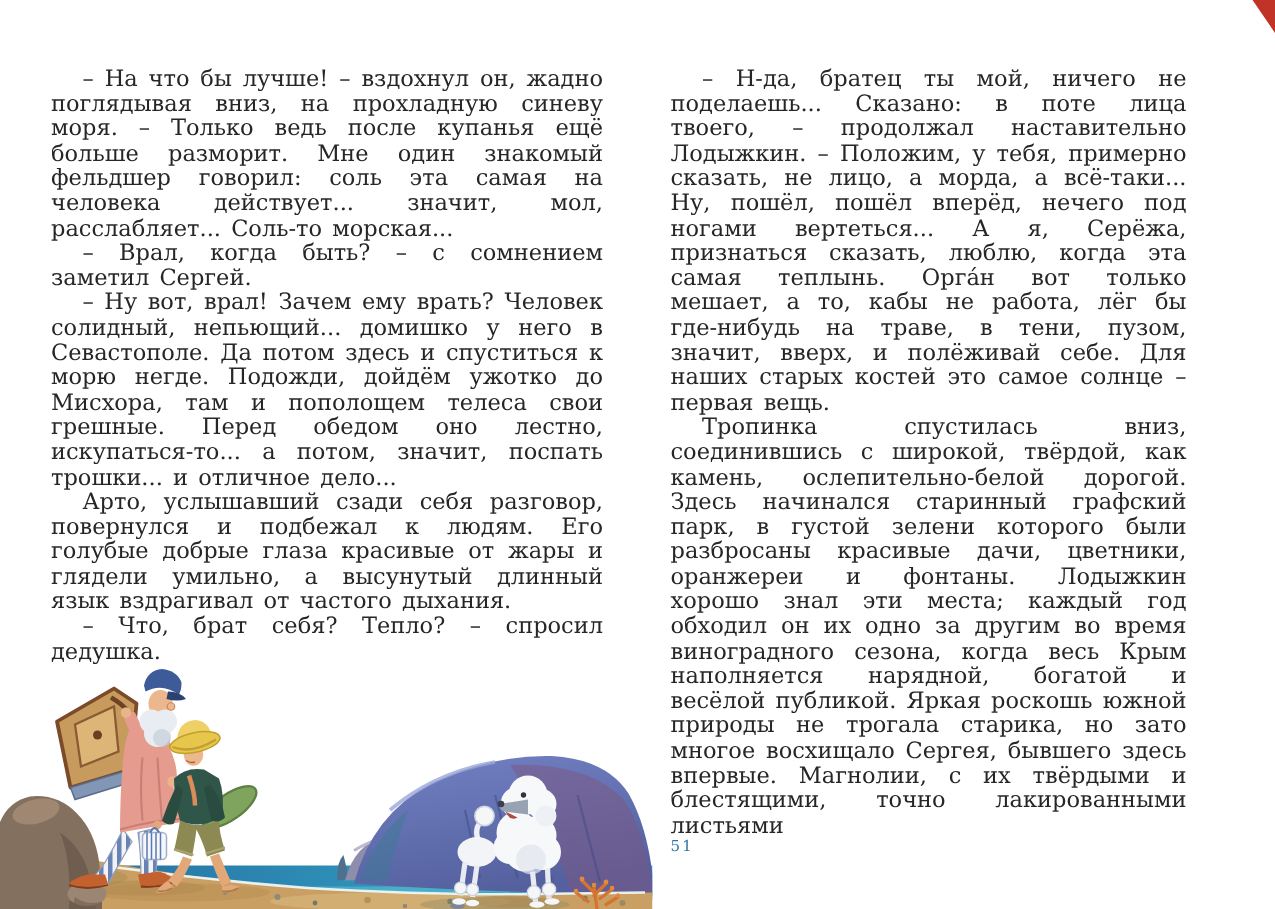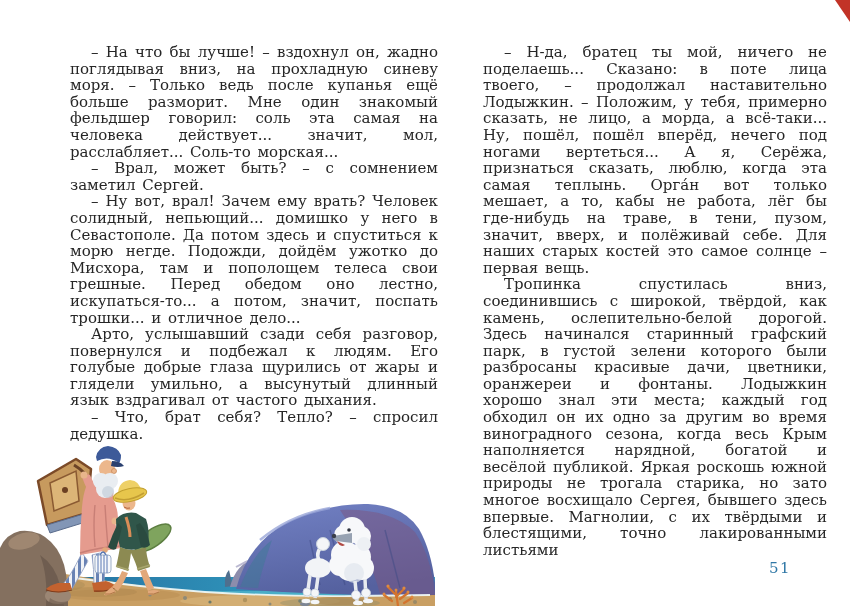--- a/index.html
+++ b/index.html
@@ -5,43 +5,43 @@
   html,body{margin:0;padding:0;}
   body{
     width:850px;height:606px;position:relative;overflow:hidden;
     background:#ffffff;
     font-family:"DejaVu Serif","Liberation Serif",serif;
   }
   .text-col{
     position:absolute;top:44px;
     font-size:15px;line-height:16.6px;color:#262626;
     text-align:justify;word-spacing:2px;
-    -webkit-hyphens:auto;hyphens:auto;margin-left:36px;
+    -webkit-hyphens:auto;hyphens:auto;
   }
   #left-col{left:34px;width:368px;}
   #right-col{left:447px;width:344px;}
   .text-col p{margin:0;text-indent:21px;}
   .page-num{
     position:absolute;left:447px;width:344px;top:559px;
-    text-align:right;color:#2f77a6;font-size:15px;letter-spacing:1.5px;
+    text-align:left;color:#2f77a6;font-size:10px;letter-spacing:1.5px;
   }
   #illustration{position:absolute;left:0;top:435px;width:435px;height:171px;}
   .red-corner{
     position:absolute;top:0;right:0;width:0;height:0;
     border-top:22px solid #c23327;border-left:15px solid transparent;
   }
 </style>
 </head>
 <body>
 
 <div id="left-col" class="text-col">
   <p>– На что бы лучше! – вздохнул он, жадно поглядывая вниз, на прохладную синеву моря. – Только ведь после купанья ещё больше разморит. Мне один знакомый фельдшер говорил: соль эта самая на человека действует... значит, мол, расслабляет... Соль-то морская...</p>
-  <p>– Врал, может быть? – с сомнением заметил Сергей.</p>
+  <p>– Врал, когда быть? – с сомнением заметил Сергей.</p>
   <p>– Ну вот, врал! Зачем ему врать? Человек солидный, непьющий... домишко у него в Севастополе. Да потом здесь и спуститься к морю негде. Подожди, дойдём ужотко до Мисхора, там и пополощем телеса свои грешные. Перед обедом оно лестно, искупаться-то... а потом, значит, поспать трошки... и отличное дело...</p>
-  <p>Арто, услышавший сзади себя разговор, повернулся и подбежал к людям. Его голубые добрые глаза щурились от жары и глядели умильно, а высунутый длинный язык вздрагивал от частого дыхания.</p>
+  <p>Арто, услышавший сзади себя разговор, повернулся и подбежал к людям. Его голубые добрые глаза красивые от жары и глядели умильно, а высунутый длинный язык вздрагивал от частого дыхания.</p>
   <p>– Что, брат себя? Тепло? – спросил дедушка.</p>
 </div>
 
 <div id="right-col" class="text-col">
   <p>– Н-да, братец ты мой, ничего не поделаешь... Сказано: в поте лица твоего, – продолжал наставительно Лодыжкин. – Положим, у тебя, примерно сказать, не лицо, а морда, а всё-таки... Ну, пошёл, пошёл вперёд, нечего под ногами вертеться... А я, Серёжа, признаться сказать, люблю, когда эта самая теплынь. Орга́н вот только мешает, а то, кабы не работа, лёг бы где-нибудь на траве, в тени, пузом, значит, вверх, и полёживай себе. Для наших старых костей это самое солнце – первая вещь.</p>
   <p>Тропинка спустилась вниз, соединившись с широкой, твёрдой, как камень, ослепительно-белой дорогой. Здесь начинался старинный графский парк, в густой зелени которого были разбросаны красивые дачи, цветники, оранжереи и фонтаны. Лодыжкин хорошо знал эти места; каждый год обходил он их одно за другим во время виноградного сезона, когда весь Крым наполняется нарядной, богатой и весёлой публикой. Яркая роскошь южной природы не трогала старика, но зато многое восхищало Сергея, бывшего здесь впервые. Магнолии, с их твёрдыми и блестящими, точно лакированными листьями</p>
 </div>
 
 <div class="page-num">51</div>
 

